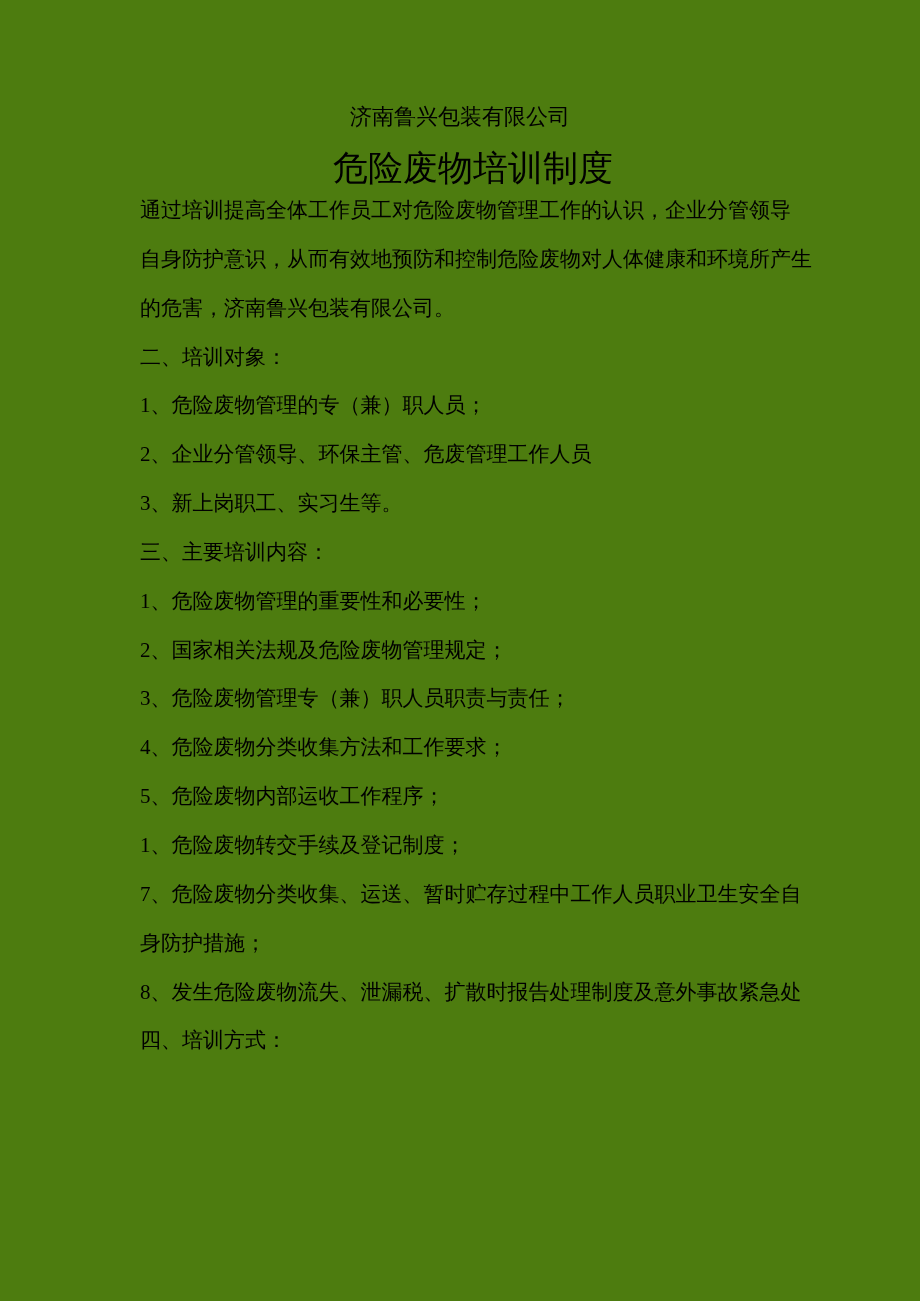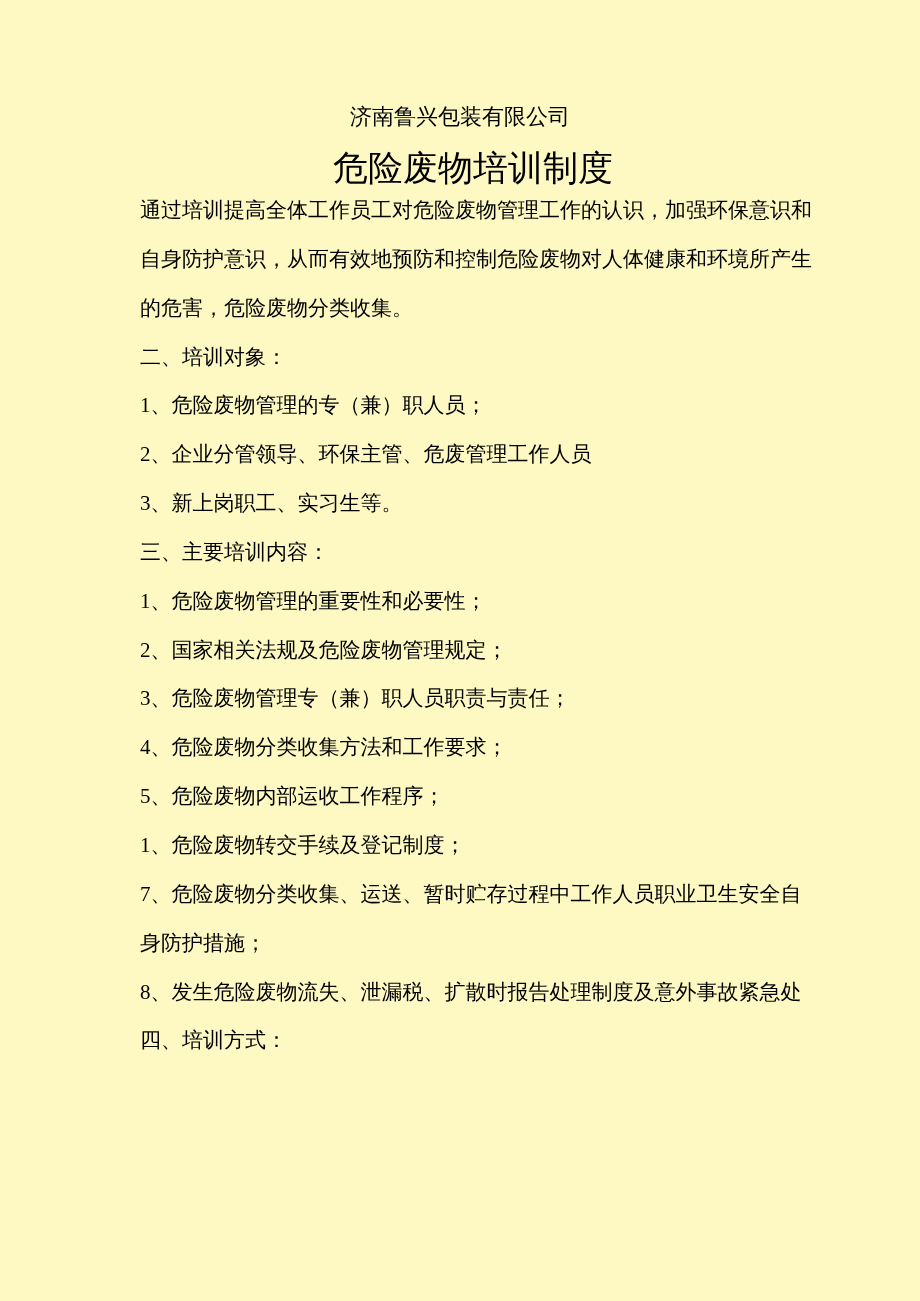--- a/index.html
+++ b/index.html
@@ -4,21 +4,21 @@
 <style>
   html, body {
     margin: 0;
     padding: 0;
     background: #ffffff;
   }
   .page {
     position: relative;
     width: 920px;
     height: 1301px;
-    background: #fef9c3;
+    background: #4d7c0f;
     overflow: hidden;
     font-family: "Liberation Serif", "DejaVu Serif", serif;
     color: #000000;
   }
   .company-name {
     position: absolute;
     top: 105px;
     left: 0;
     width: 920px;
     text-align: center;
@@ -53,23 +53,23 @@
     text-align: left;
   }
 </style>
 </head>
 <body>
 
 <div class="page">
   <div class="company-name">济南鲁兴包装有限公司</div>
   <h1 class="doc-title">危险废物培训制度</h1>
   <div class="doc-body">
-    <div class="line">通过培训提高全体工作员工对危险废物管理工作的认识，加强环保意识和</div>
+    <div class="line">通过培训提高全体工作员工对危险废物管理工作的认识，企业分管领导</div>
     <div class="line">自身防护意识，从而有效地预防和控制危险废物对人体健康和环境所产生</div>
-    <div class="line">的危害，危险废物分类收集。</div>
+    <div class="line">的危害，济南鲁兴包装有限公司。</div>
     <div class="line">二、培训对象：</div>
     <div class="line">1、危险废物管理的专（兼）职人员；</div>
     <div class="line">2、企业分管领导、环保主管、危废管理工作人员</div>
     <div class="line">3、新上岗职工、实习生等。</div>
     <div class="line">三、主要培训内容：</div>
     <div class="line">1、危险废物管理的重要性和必要性；</div>
     <div class="line">2、国家相关法规及危险废物管理规定；</div>
     <div class="line">3、危险废物管理专（兼）职人员职责与责任；</div>
     <div class="line">4、危险废物分类收集方法和工作要求；</div>
     <div class="line">5、危险废物内部运收工作程序；</div>

